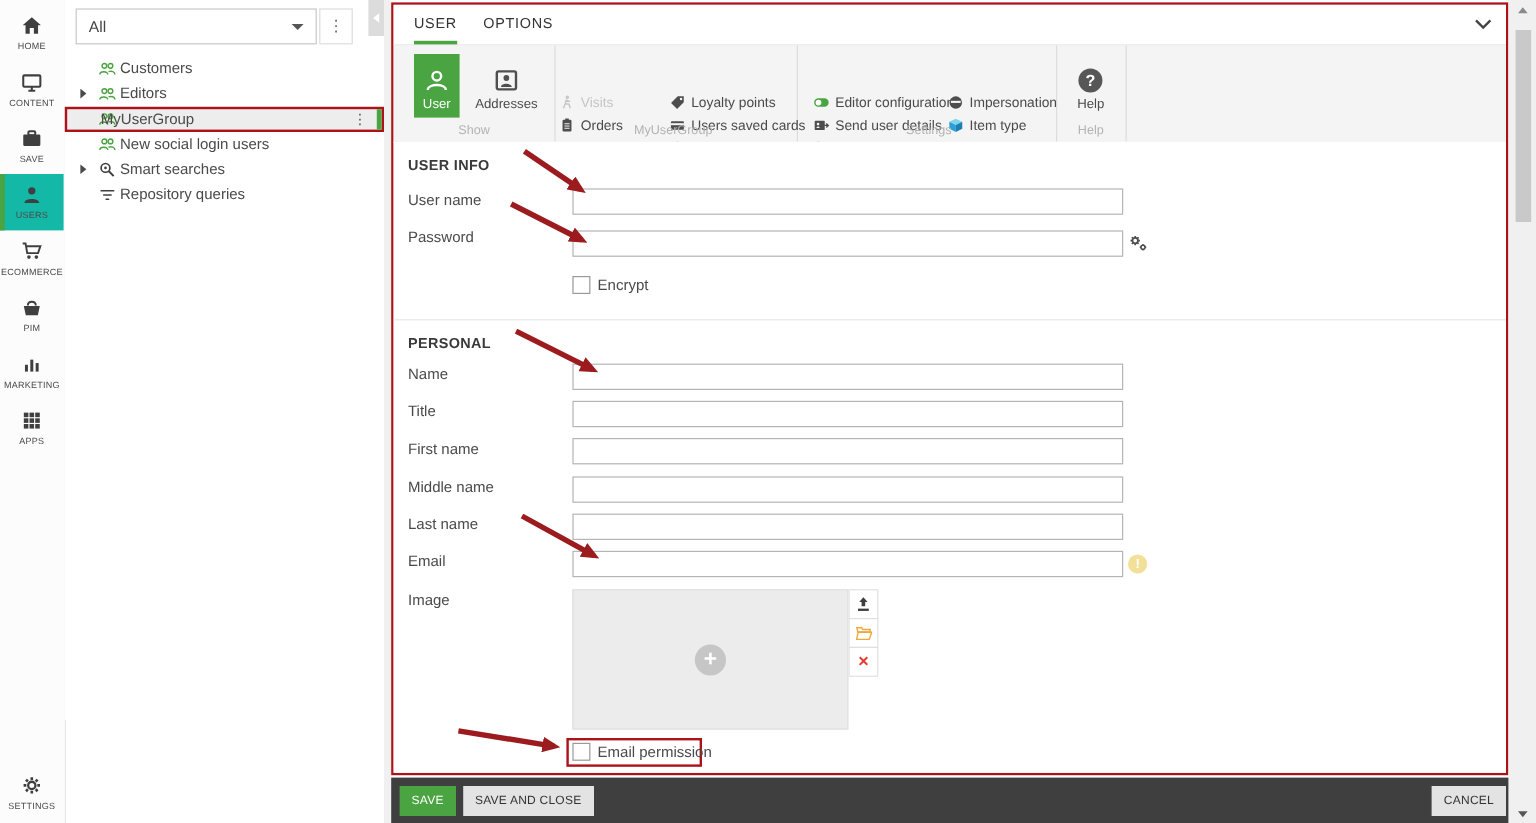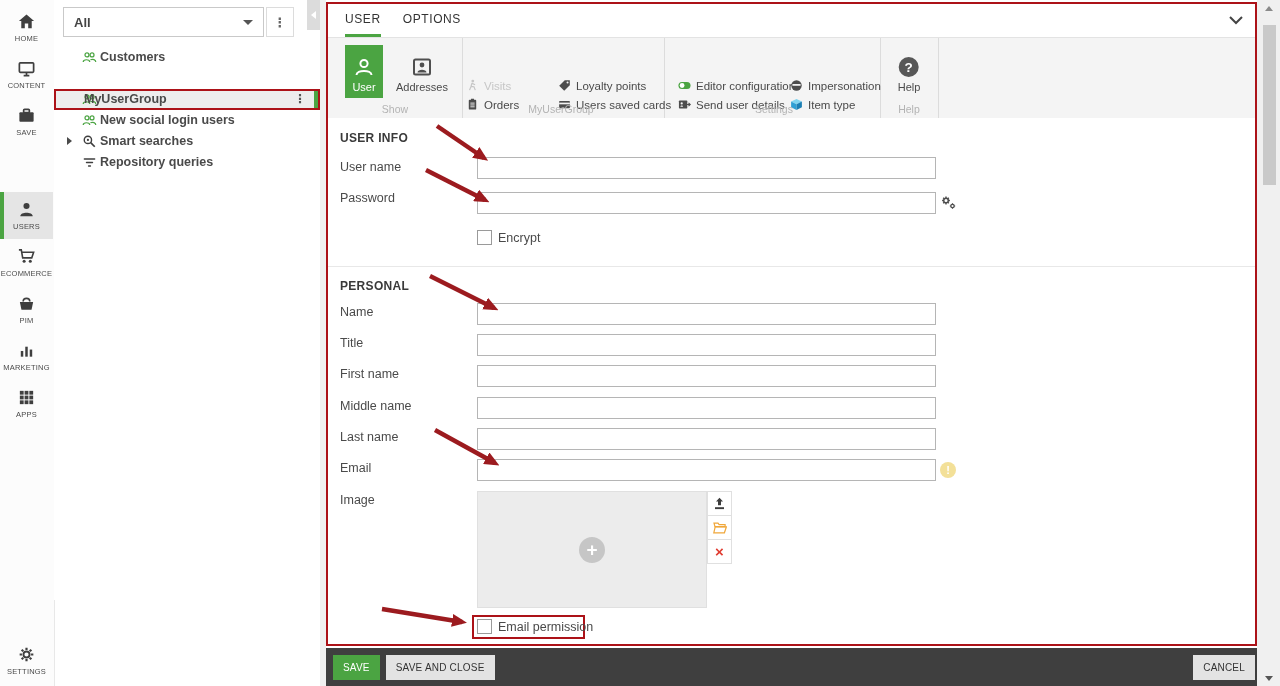--- a/index.html
+++ b/index.html
@@ -11,26 +11,26 @@
   }
   svg{display:block}
 
   
   .rail{position:absolute;left:0;top:0;width:54px;height:686px;background:#fcfcfc;border-right:1px solid #e8e8e8;}
   .rail-items{position:absolute;top:4px;left:0;right:1px;}
   .rail-item{position:relative;height:47px;display:flex;flex-direction:column;align-items:center;justify-content:center;gap:3px;cursor:pointer;}
   .rail-item svg{width:19px;height:19px;}
   .rail-item .rlbl{font-size:7.5px;color:#4a4a4a;letter-spacing:.2px;white-space:nowrap;}
   .rail-item .ric{color:#3f3f3f;}
-  .rail-item.active{background:#e5e5e5;margin-top:47px;}
+  .rail-item.active{background:#14b8a6;}
   .rail-item.active::before{content:"";position:absolute;left:0;top:0;bottom:0;width:4px;background:#4ba442;}
   .rail-bottom{position:absolute;bottom:2px;left:0;right:1px;}
 
   
-  .tree{position:absolute;left:54px;top:0;width:266px;height:600px;background:#fff;font-weight:bold;}
+  .tree{position:absolute;left:54px;top:0;width:266px;height:600px;background:#fff;}
   .filter-row{position:absolute;top:7px;left:9px;display:flex;}
   .gselect{width:201px;height:30px;border:1px solid #c9c9c9;background:#fff;box-sizing:border-box;
     display:flex;align-items:center;justify-content:space-between;padding:0 10px;font-size:13px;color:#444;cursor:pointer;}
   .caret-down{width:0;height:0;border-left:5px solid transparent;border-right:5px solid transparent;border-top:5px solid #555;}
   .kebab-btn{width:28px;height:30px;margin-left:2px;border:1px solid #dcdcdc;background:#fff;box-sizing:border-box;
     display:flex;align-items:center;justify-content:center;color:#666;font-size:13px;cursor:pointer;}
   .collapse-handle{position:absolute;left:253px;top:0;width:13px;height:30px;background:#dcdcdc;display:flex;align-items:center;justify-content:center;cursor:pointer;}
   .tri-left{width:0;height:0;border-top:4px solid transparent;border-bottom:4px solid transparent;border-right:5px solid #fff;}
 
   .tree-row{position:absolute;left:0;right:0;height:21px;cursor:pointer;}
@@ -232,20 +232,32 @@
     <span class="tic green">
         <svg viewBox="0 0 16 16" fill="none" stroke="currentColor" stroke-width="1.3">
           <circle cx="5.3" cy="5.2" r="2.1"></circle>
           <circle cx="10.7" cy="5.2" r="2.1"></circle>
           <path d="M1.3 12.8 c0-3.2 7-3.2 7 0"></path>
           <path d="M9 10.4 c2.6-1.1 5.7 0 5.7 2.4"></path>
         </svg>
       </span>
     <span class="tlabel">Customers</span>
   </div>
+  <div class="tree-row" style="top:68px">
+    <span class="tcaret"></span>
+    <span class="tic green">
+        <svg viewBox="0 0 16 16" fill="none" stroke="currentColor" stroke-width="1.3">
+          <circle cx="5.3" cy="5.2" r="2.1"></circle>
+          <circle cx="10.7" cy="5.2" r="2.1"></circle>
+          <path d="M1.3 12.8 c0-3.2 7-3.2 7 0"></path>
+          <path d="M9 10.4 c2.6-1.1 5.7 0 5.7 2.4"></path>
+        </svg>
+      </span>
+    <span class="tlabel">Editors</span>
+  </div>
   <div class="tree-row selected" style="top:89px">
     <span class="tic green">
         <svg viewBox="0 0 16 16" fill="none" stroke="currentColor" stroke-width="1.3">
           <circle cx="5.3" cy="5.2" r="2.1"></circle>
           <circle cx="10.7" cy="5.2" r="2.1"></circle>
           <path d="M1.3 12.8 c0-3.2 7-3.2 7 0"></path>
           <path d="M9 10.4 c2.6-1.1 5.7 0 5.7 2.4"></path>
         </svg>
       </span>
     <span class="tlabel">MyUserGroup</span>

